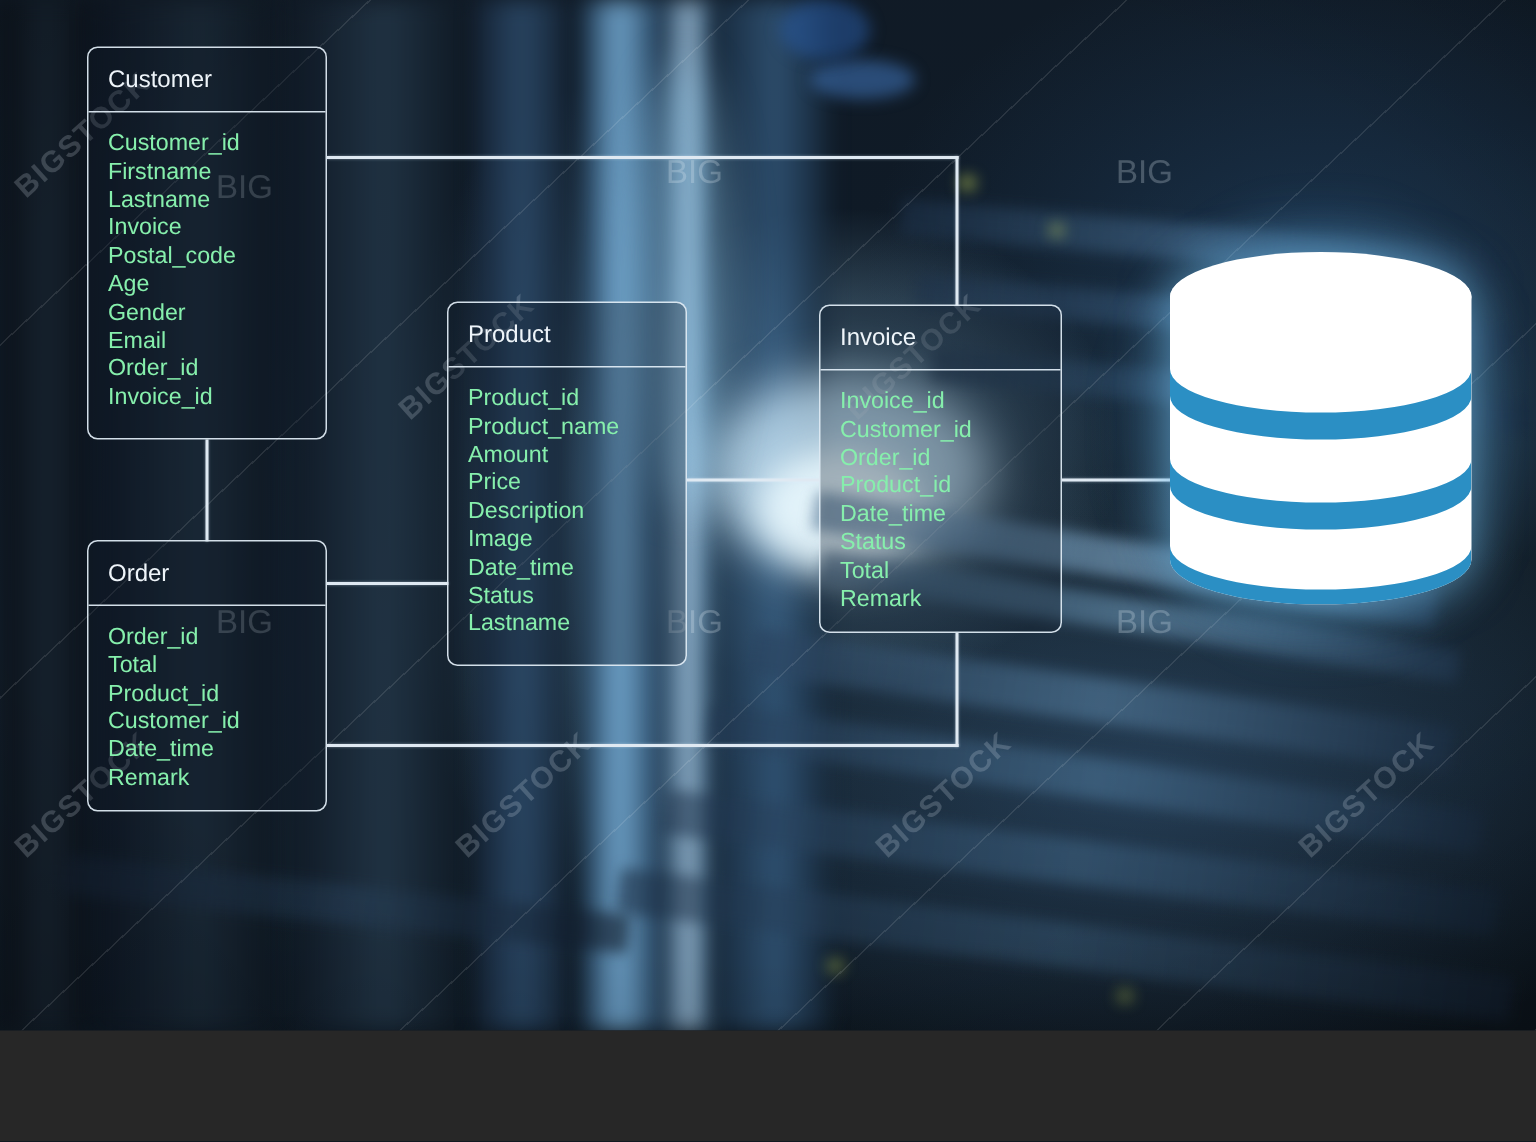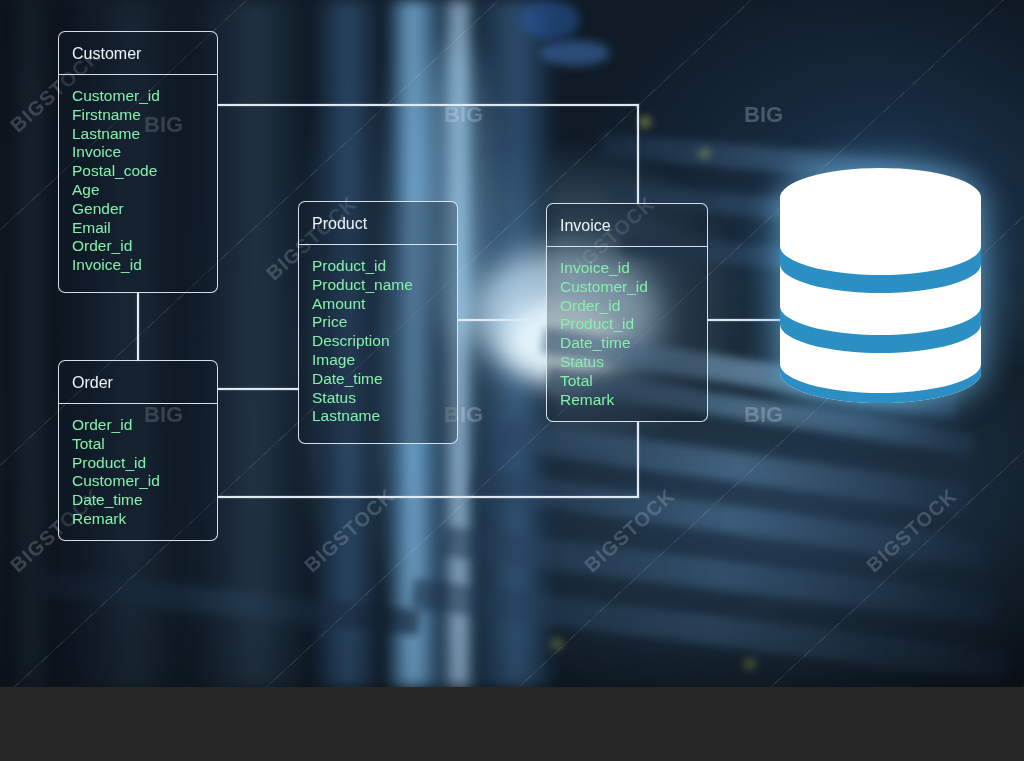--- a/index.html
+++ b/index.html
@@ -38,21 +38,21 @@
 
   .vign{ position:absolute; inset:0; pointer-events:none;
          background:radial-gradient(ellipse 130% 120% at 50% 45%, rgba(0,0,0,0) 40%, rgba(0,0,0,.55) 100%); }
 
   
   .wmlines{ position:absolute; inset:0; pointer-events:none; opacity:.20;
     background:repeating-linear-gradient(-43deg, rgba(255,255,255,.5) 0 1px, rgba(255,255,255,0) 1px 172px); }
   .wmtext{ position:absolute; color:rgba(225,235,245,.20); font-weight:700;
            transform:rotate(-42deg); transform-origin:0 0; letter-spacing:1px;
            white-space:nowrap; pointer-events:none; }
-  .wmbig{ position:absolute; color:rgba(225,235,245,.26); font-weight:700;
+  .wmbig{ position:absolute; color:rgba(225,235,245,.26); font-weight:400;
           letter-spacing:0px; white-space:nowrap; pointer-events:none; }
 
   
   #erd { position:absolute; left:0; top:0; width:1024px; height:687px; }
   .line{ position:absolute; background:#dfe9f2; box-shadow:0 0 2px rgba(220,238,255,.45); }
   .lh{ height:2px; } .lv{ width:2px; }
 
   .ent{ position:absolute; border:1.4px solid rgba(226,238,248,.93); border-radius:7px;
         background:rgba(16,28,40,.30); }
   .ent .hd{ height:43px; line-height:43px; padding:0 0 0 13px; color:#eef4f9;

